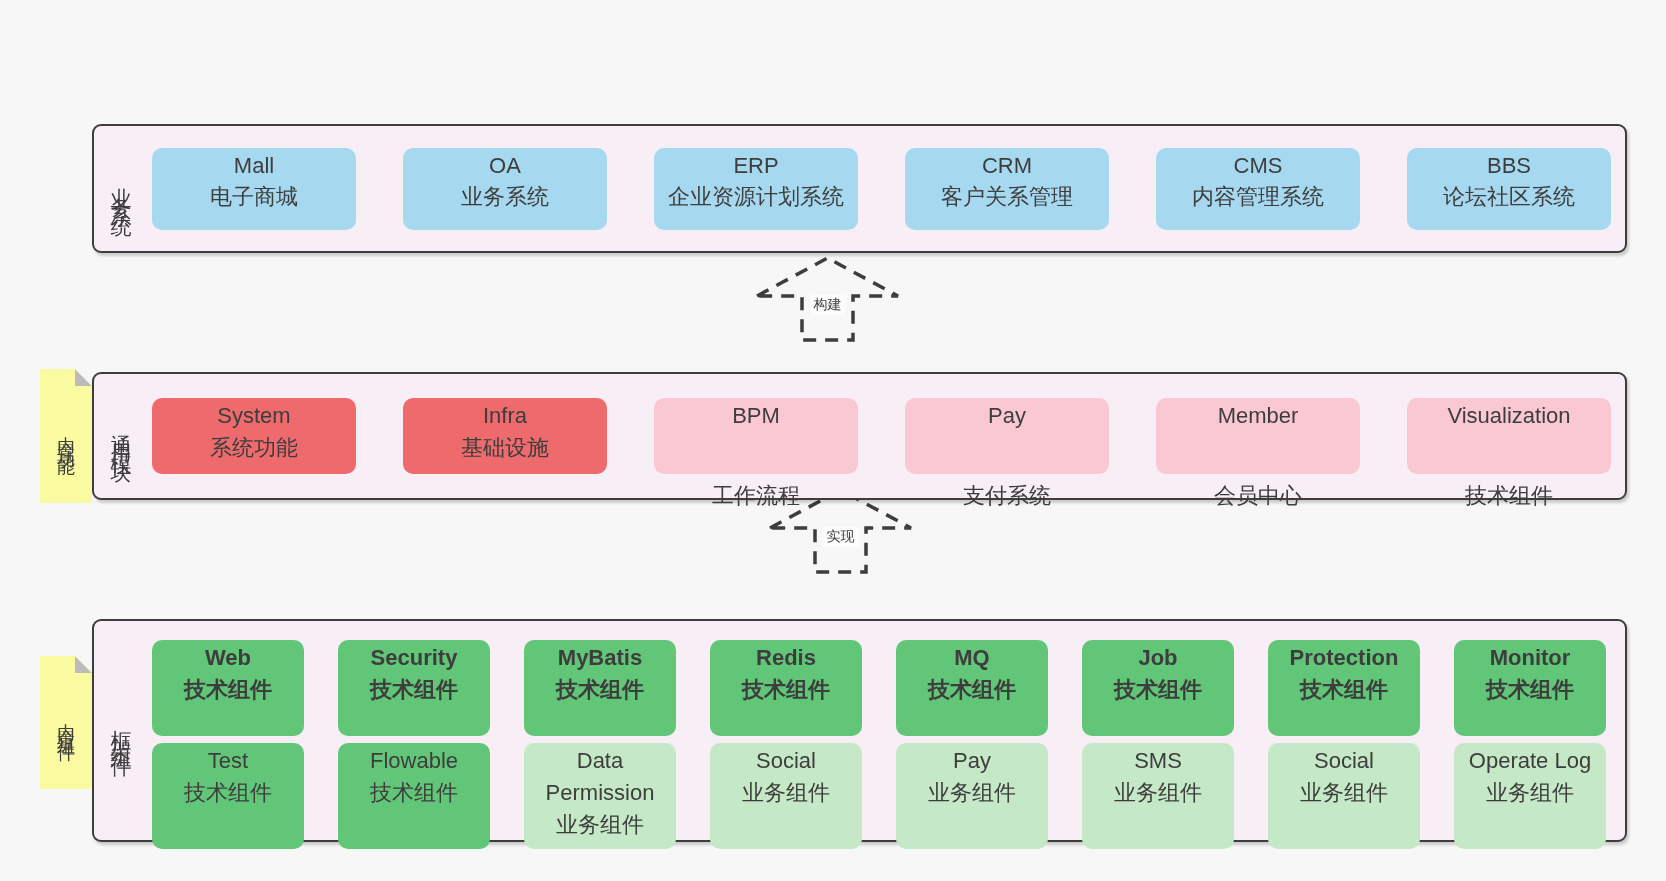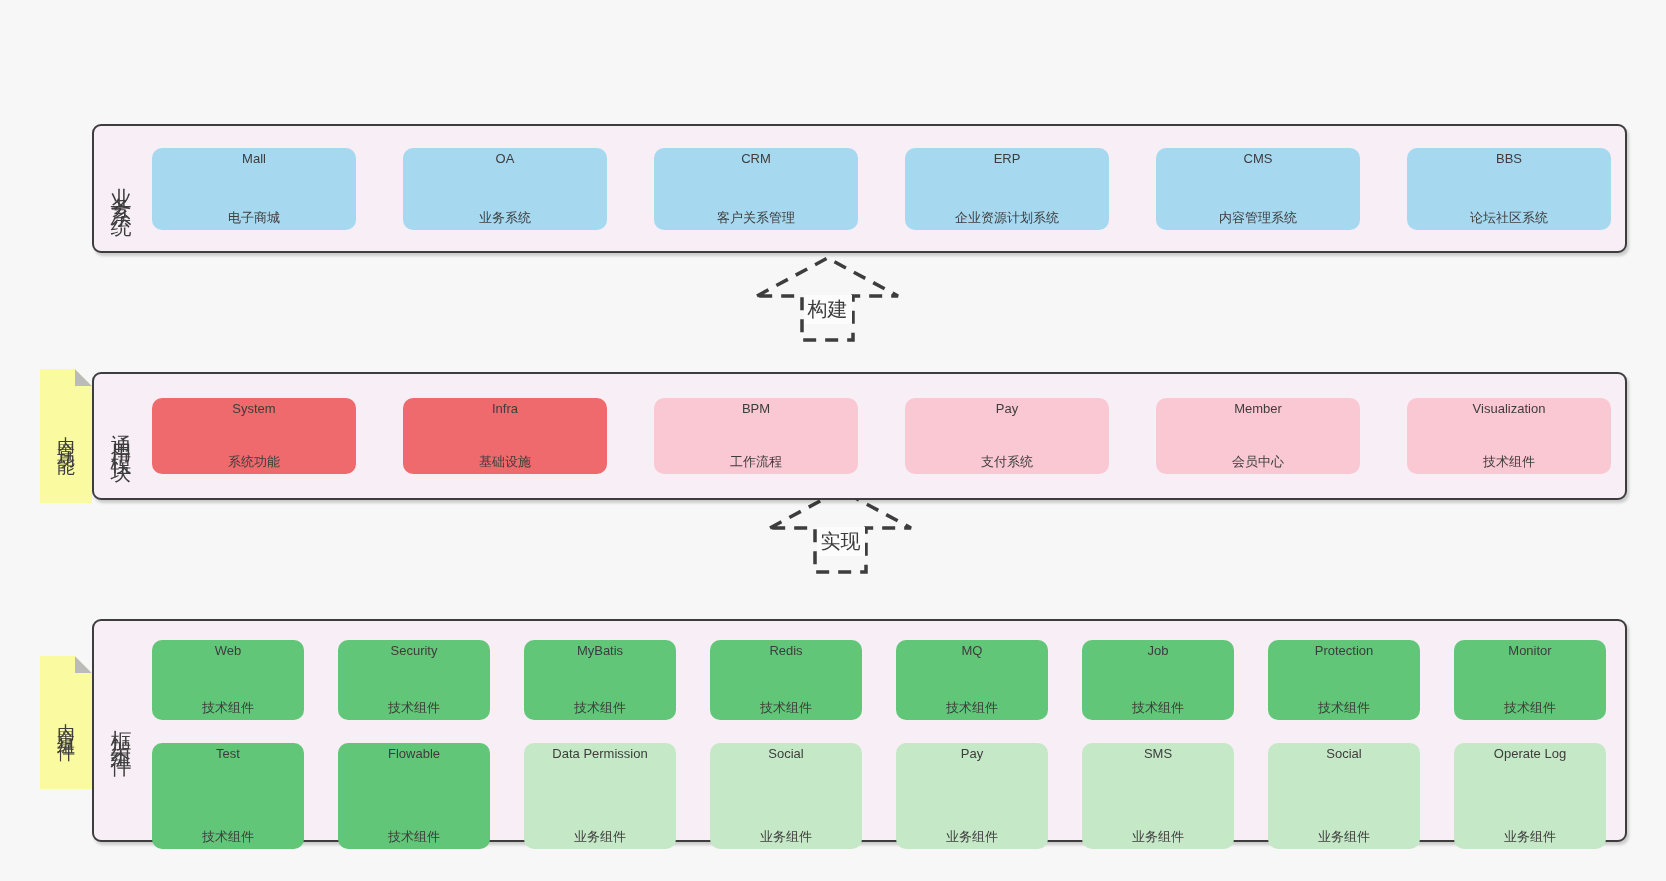--- a/index.html
+++ b/index.html
@@ -53,38 +53,38 @@
   .row-6{gap:47px;}
   .row-8{gap:34px;}
   .row-f1{top:19px;}
   .row-f2{top:122px;}
 
   .box{
     border-radius:10px;
     display:flex;
     flex-direction:column;
     align-items:center;
-    justify-content:space-between;
+    justify-content:flex-start;
     text-align:center;
-    font-size:13px;
+    font-size:22px;
     line-height:1.45;
     color:var(--c-text,#3d3d3d);
     box-sizing:border-box;
     padding:2px 6px;
   }
   .w6{width:204px;}
   .w8{width:152px;}
   .h-biz{height:82px;}
   .h-mod{height:76px;}
-  .h-f1{height:80px;}
+  .h-f1{height:96px;font-weight:bold;}
   .h-f2{height:106px;}
 
   .blue{background:var(--c-blue,#a6d8f0);}
   .red{background:var(--c-red,#ef6a6d);}
-  .pink{background:var(--c-pink,#fac8d2);}
+  .pink{background:var(--c-pink,#fac8d2);gap:48px;}
   .green{background:var(--c-green,#62c678);}
   .light{background:var(--c-light_green,#c5e8c6);}
 
   
   .tag{
     position:absolute;
     left:40px;
     width:52px;
     background:var(--c-tag_bg,#fafaa0);
     z-index:0;
@@ -127,21 +127,21 @@
     stroke-width:3.5;
     stroke-dasharray:13 9;
   }
   .arrow-label{
     position:absolute;
     left:50%;
     top:40px;
     transform:translateX(-50%);
     background:#fcfcfc;
     padding:1px 4px;
-    font-size:20px;
+    font-size:14px;
     color:var(--c-text,#3d3d3d);
     white-space:nowrap;
   }
 </style>
 </head>
 <body style="background: rgb(247, 247, 247);">
 
 <div class="canvas">
 
   <div class="tag tag-1">
@@ -173,26 +173,26 @@
     <div class="row row-6 row-center">
       <div class="box blue w6 h-biz">
         <div>Mall</div>
         <div>电子商城</div>
       </div>
       <div class="box blue w6 h-biz">
         <div>OA</div>
         <div>业务系统</div>
       </div>
       <div class="box blue w6 h-biz">
+        <div>ERP</div>
+        <div>企业资源计划系统</div>
+      </div>
+      <div class="box blue w6 h-biz">
         <div>CRM</div>
         <div>客户关系管理</div>
-      </div>
-      <div class="box blue w6 h-biz">
-        <div>ERP</div>
-        <div>企业资源计划系统</div>
       </div>
       <div class="box blue w6 h-biz">
         <div>CMS</div>
         <div>内容管理系统</div>
       </div>
       <div class="box blue w6 h-biz">
         <div>BBS</div>
         <div>论坛社区系统</div>
       </div>
     </div>

